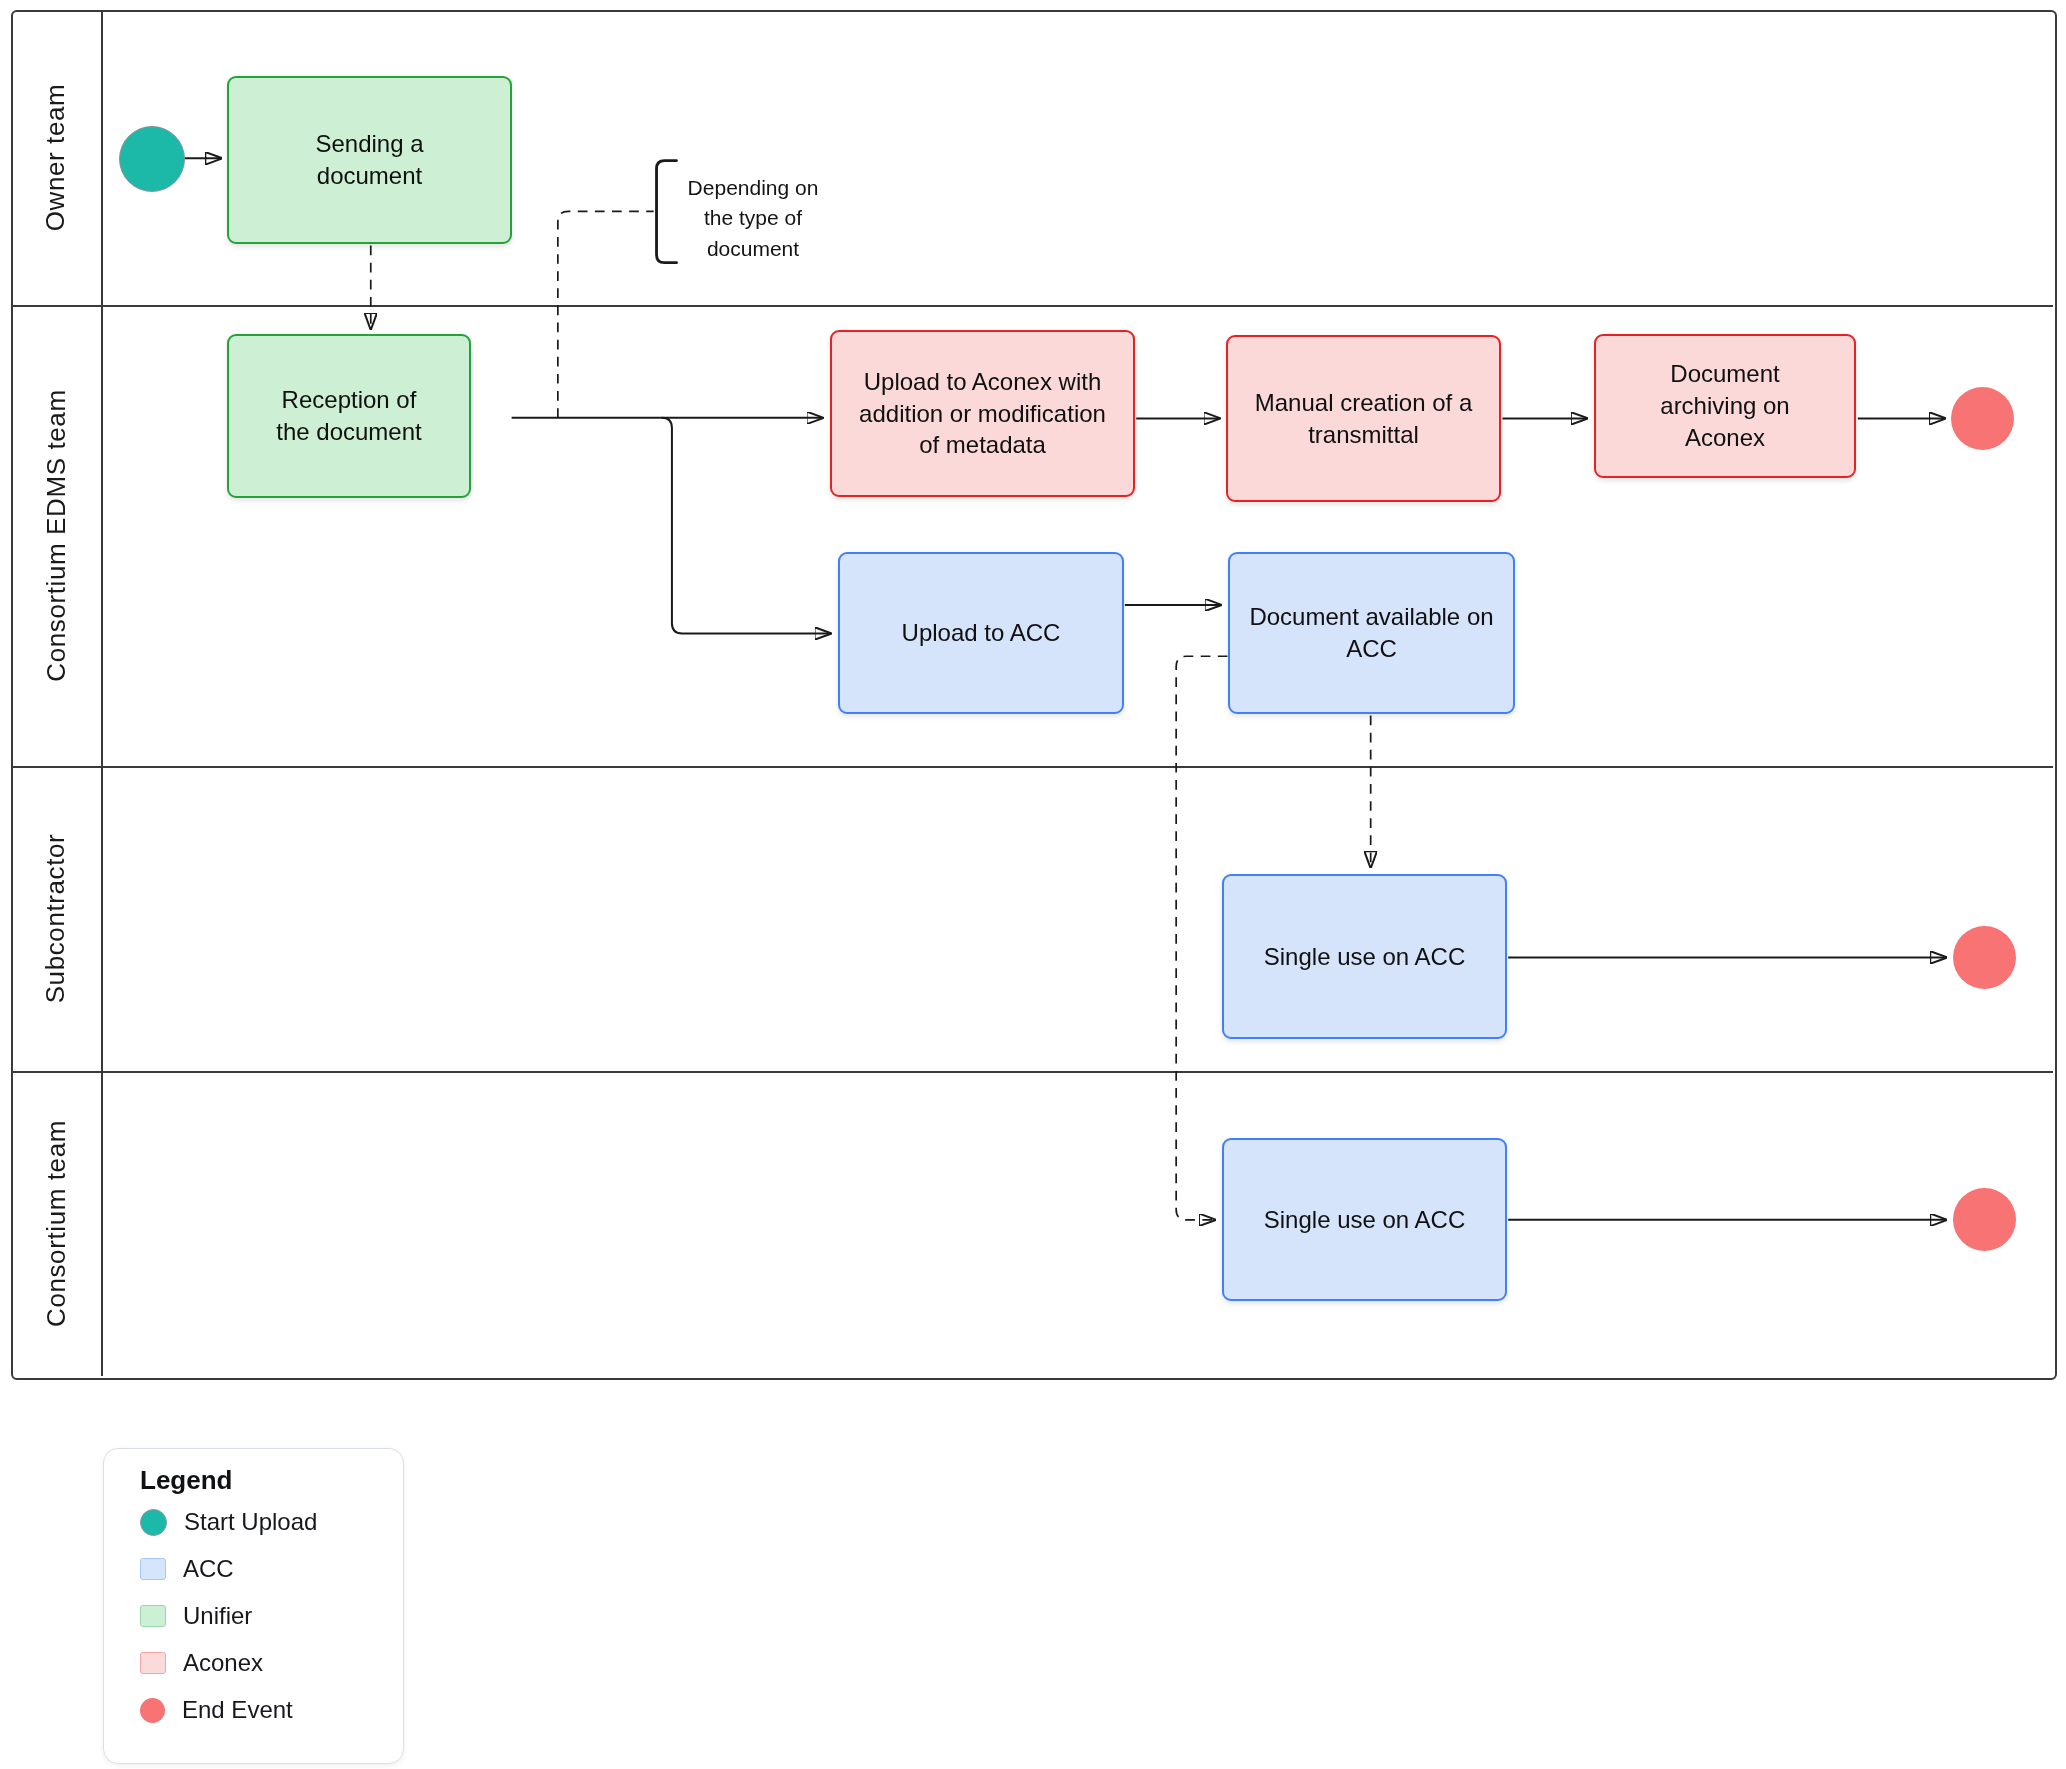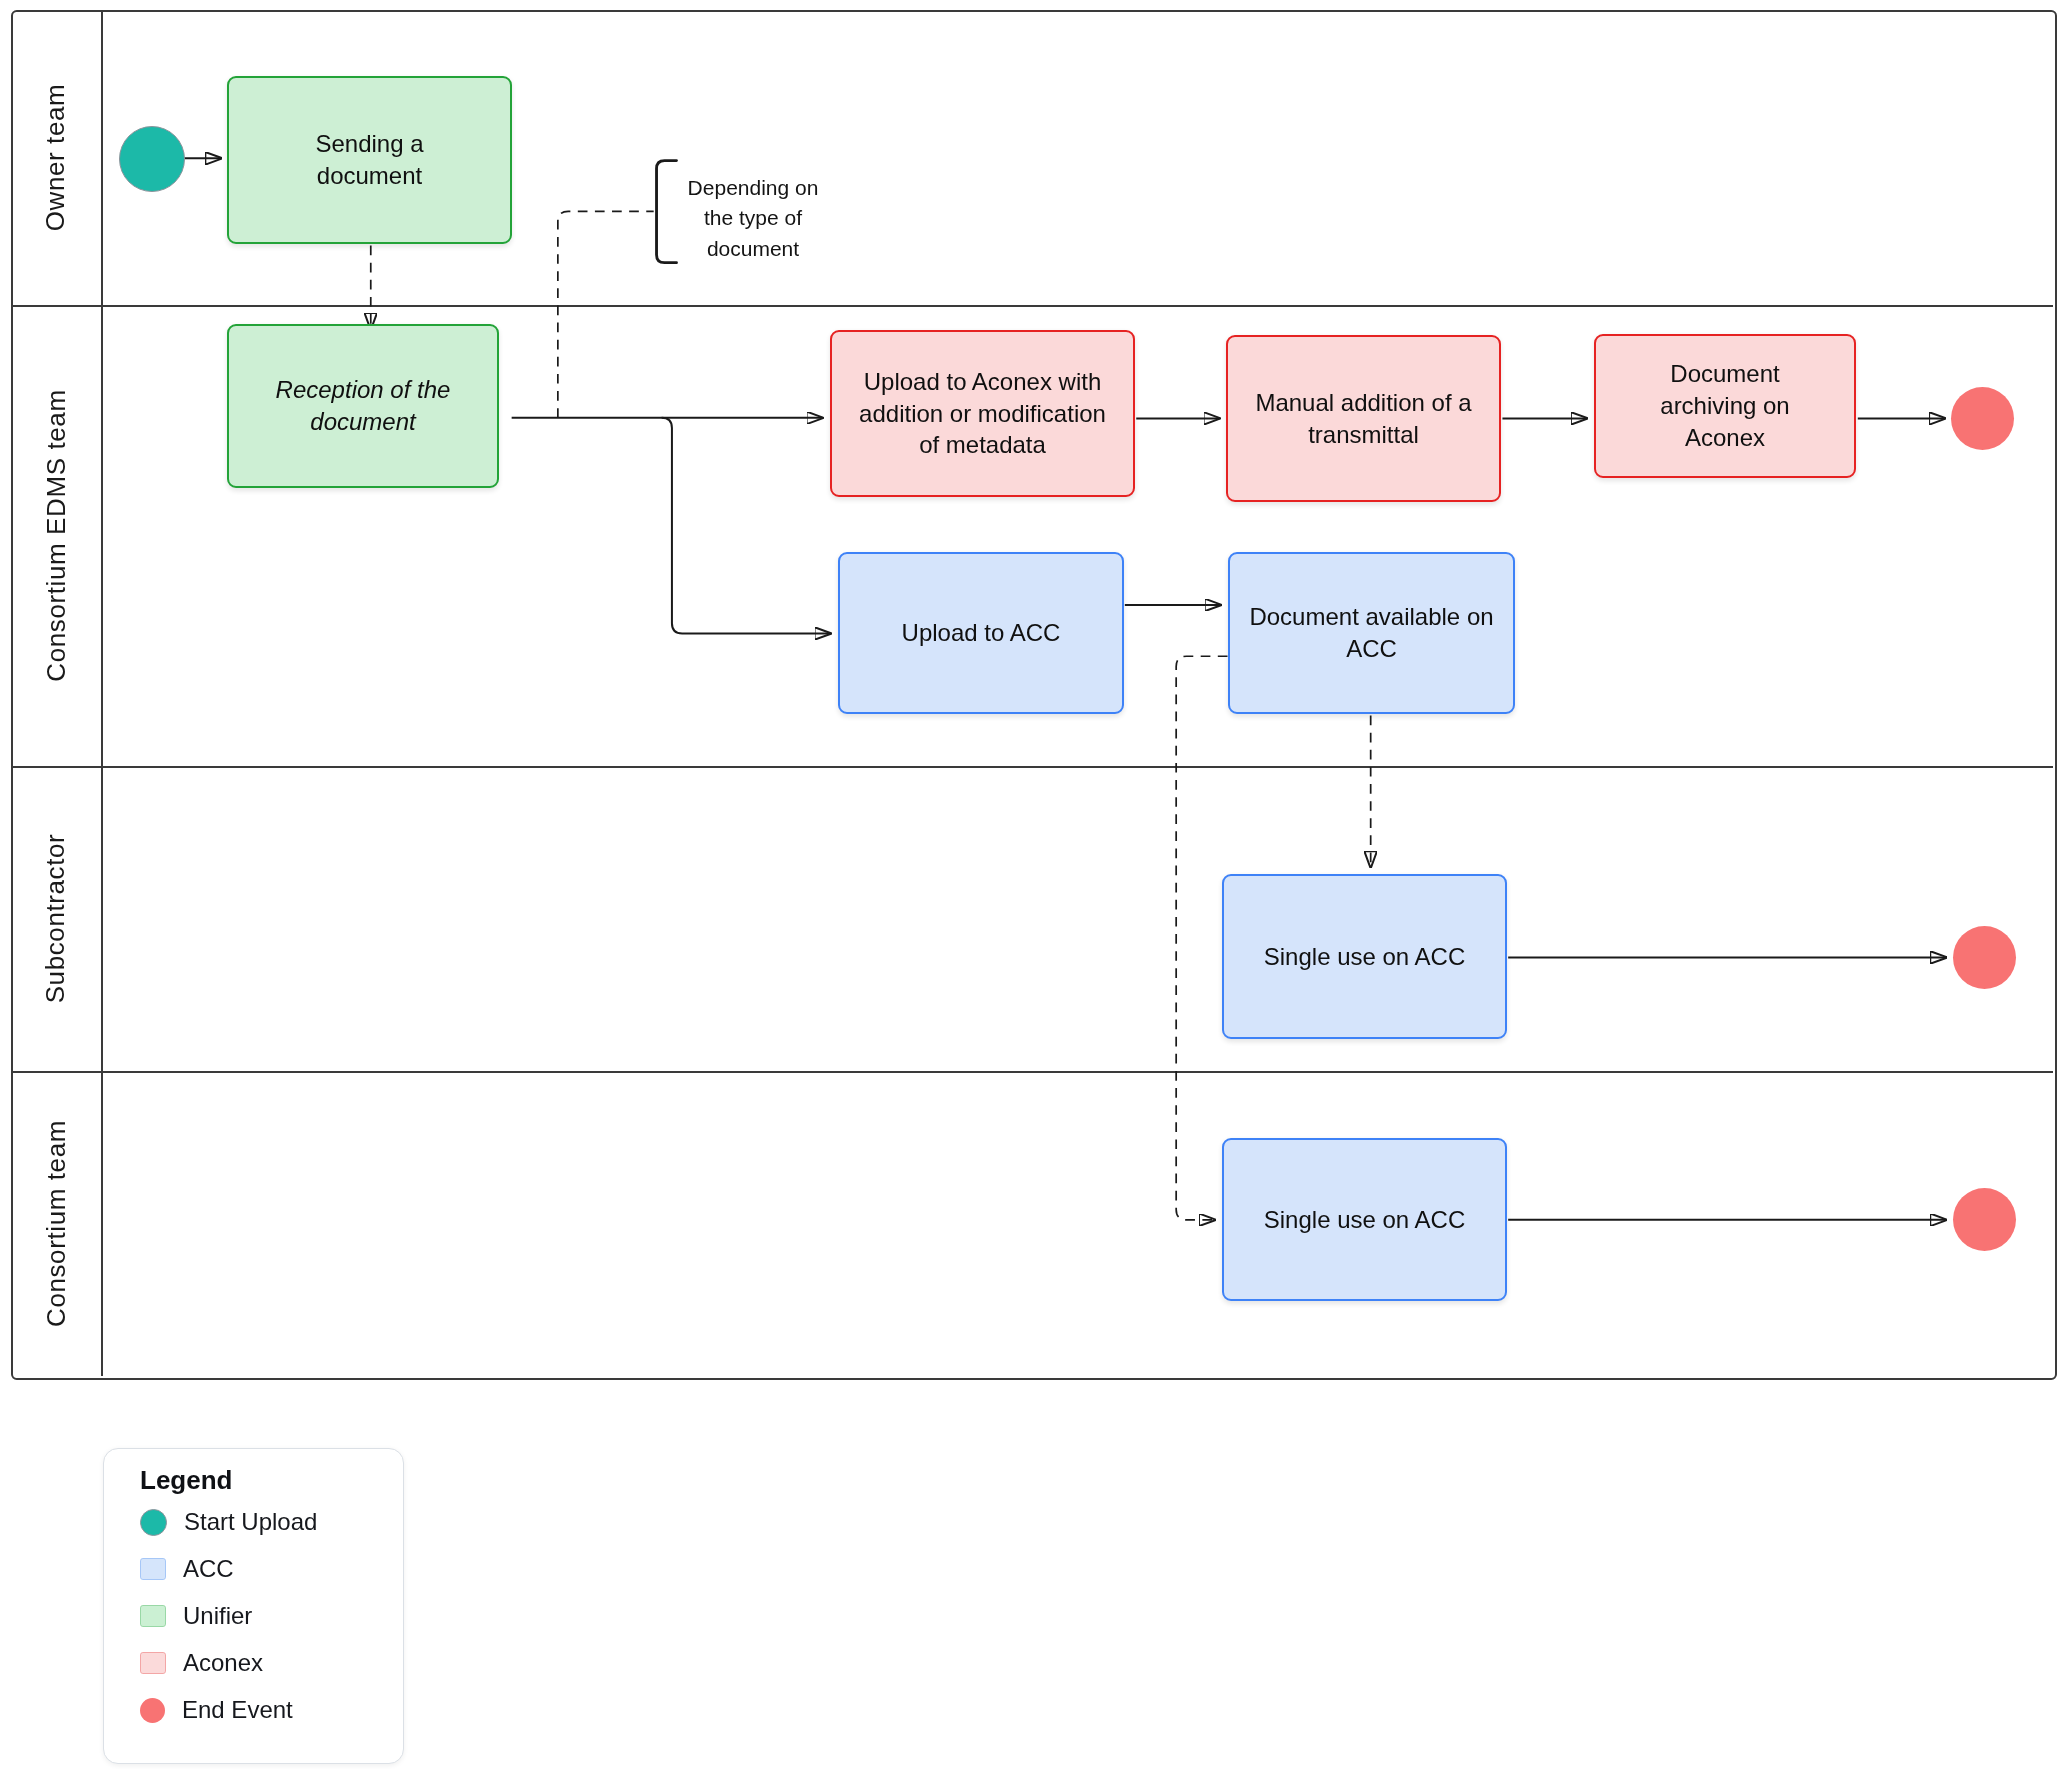--- a/index.html
+++ b/index.html
@@ -97,28 +97,28 @@
 </svg>
 
 <div class="abs event event--start" style="left:119px;top:126px;width:64px;height:64px;"></div>
 <div class="abs event event--end" style="left:1951px;top:387px;width:63px;height:63px;"></div>
 <div class="abs event event--end" style="left:1953px;top:926px;width:63px;height:63px;"></div>
 <div class="abs event event--end" style="left:1953px;top:1188px;width:63px;height:63px;"></div>
 
 <div class="abs node node--unifier pad-wide" style="left:227px;top:76px;width:285px;height:168px;">
   <span>Sending a document</span>
 </div>
-<div class="abs node node--unifier pad-wide" style="left:227px;top:324px;width:272px;height:164px;font-style:italic;">
+<div class="abs node node--unifier pad-wide" style="left:227px;top:334px;width:244px;height:164px;">
   <span>Reception of the document</span>
 </div>
 <div class="abs node node--aconex" style="left:830px;top:330px;width:305px;height:167px;">
   <span>Upload to Aconex with addition or modification of metadata</span>
 </div>
 <div class="abs node node--aconex" style="left:1226px;top:335px;width:275px;height:167px;">
-  <span>Manual addition of a transmittal</span>
+  <span>Manual creation of a transmittal</span>
 </div>
 <div class="abs node node--aconex pad-mid" style="left:1594px;top:334px;width:262px;height:144px;">
   <span>Document archiving on Aconex</span>
 </div>
 <div class="abs node node--acc" style="left:838px;top:552px;width:286px;height:162px;">
   <span>Upload to ACC</span>
 </div>
 <div class="abs node node--acc" style="left:1228px;top:552px;width:287px;height:162px;">
   <span>Document available on ACC</span>
 </div>

